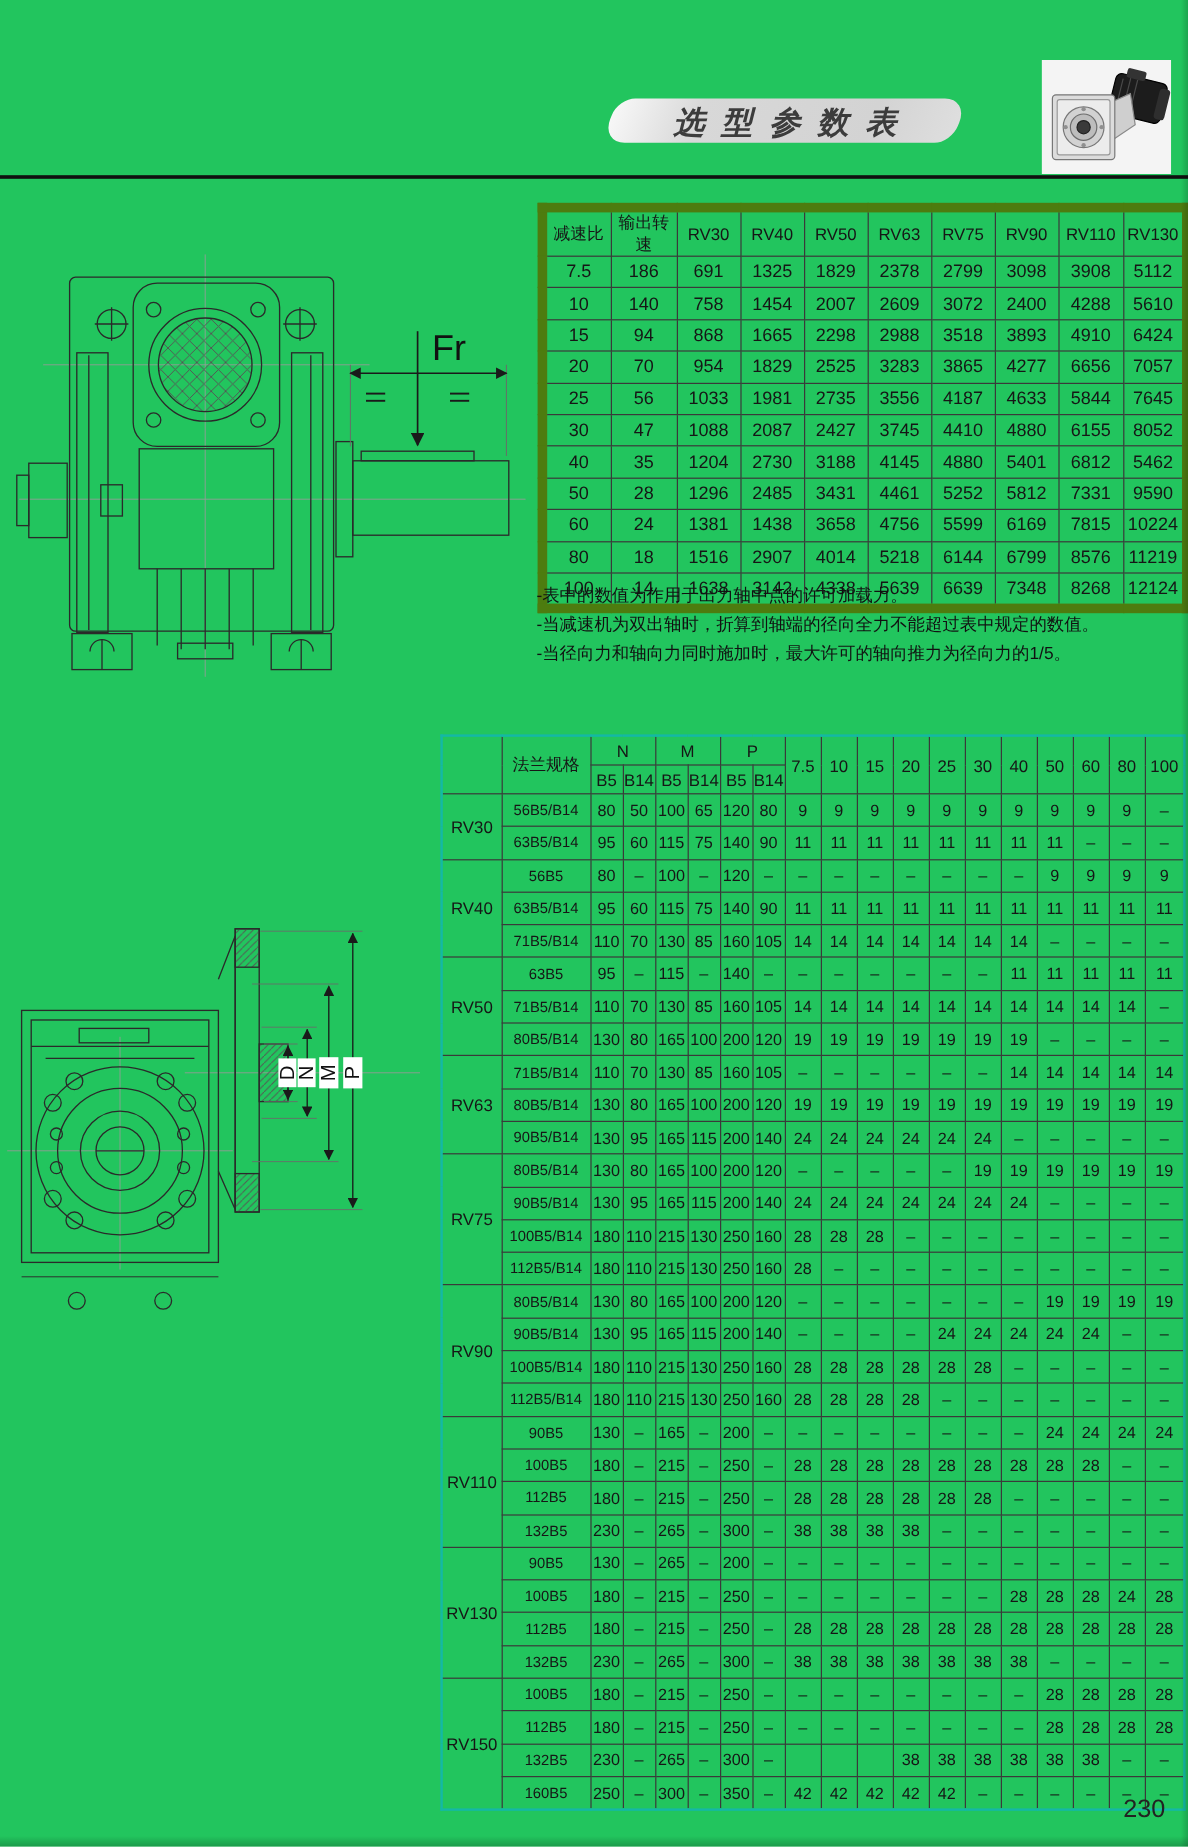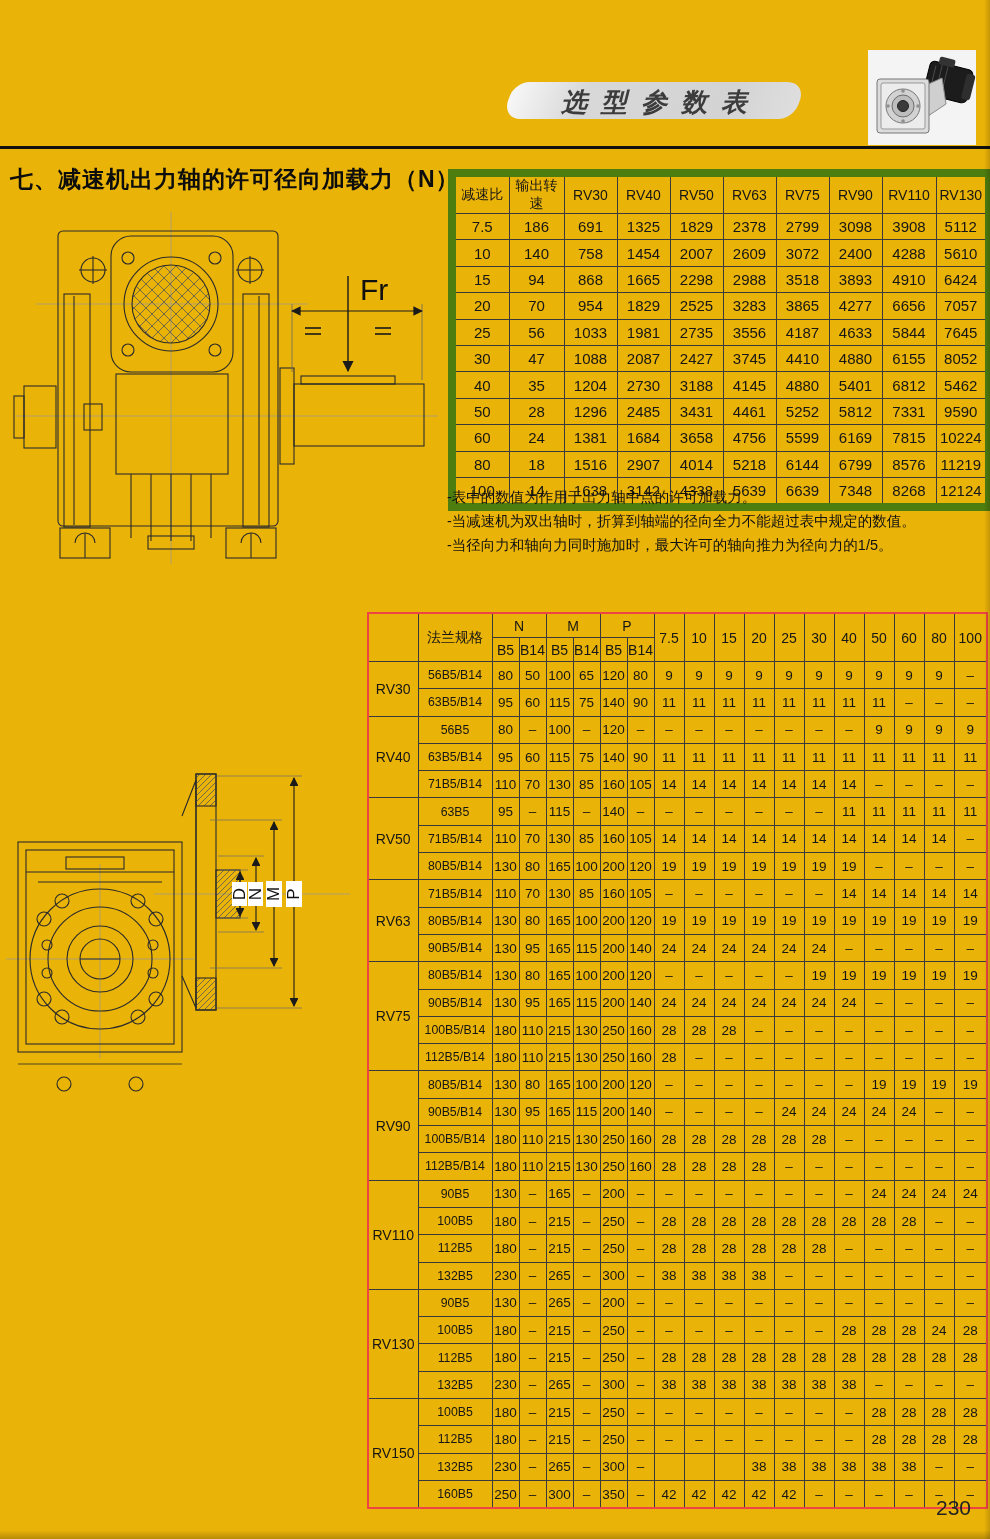--- a/index.html
+++ b/index.html
@@ -1,16 +1,16 @@
 <!DOCTYPE html>
 <html><head>
 <meta charset="utf-8">
 <style>
   html,body{margin:0;padding:0;background:#ffffff;}
-  #page{position:relative;width:990px;height:1539px;background:#eab308;overflow:hidden;
+  #page{position:relative;width:990px;height:1539px;background:#22c55e;overflow:hidden;
         font-family:"Liberation Sans","DejaVu Sans",sans-serif;color:#111;}
   
   .band{position:absolute;left:508px;top:82px;width:292px;height:37px;
         background:linear-gradient(90deg,#f7f7f7,#d8d8d8 25%,#d3d3d3 75%,#dedede);
         border-radius:14px 20px 14px 20px;transform:skewX(-22deg);}
   .band-text{position:absolute;left:508px;top:84px;width:292px;height:37px;display:flex;
         align-items:center;justify-content:center;font-size:26px;font-style:italic;font-weight:700;
         letter-spacing:14px;color:#3c3c3c;text-indent:14px;}
   .photo{position:absolute;left:868px;top:50px;}
   .hrule{position:absolute;left:0;top:146px;width:990px;height:3px;background:#101010;}
@@ -21,21 +21,21 @@
   #t1wrap{position:absolute;left:448px;top:169px;}
   table{border-collapse:collapse;table-layout:fixed;}
   #t1{width:537px;border:8px solid #4d7c0f;}
   #t1 th,#t1 td{border:1px solid #3a3a3a;text-align:center;vertical-align:middle;
         padding:0;height:25.4px;font-size:15px;font-weight:400;color:#161616;}
   #t1 thead th{font-size:14px;}
   
   .notes{position:absolute;left:447px;top:485px;width:545px;font-size:14.5px;line-height:24px;color:#111;}
   
   #t2wrap{position:absolute;left:367px;top:612px;}
-  #t2{width:619px;border:2px solid #ef4444;}
+  #t2{width:619px;border:2px solid #14b8a6;}
   #t2 th,#t2 td{border:1px solid #3a3a3a;text-align:center;vertical-align:middle;
         padding:0;height:26.3px;font-size:13.5px;font-weight:400;color:#161616;}
   #t2 thead th{height:23px;font-size:14px;}
   #t2 td.flange-cell{font-size:12.3px;}
   #t2 th.model-cell{font-size:14px;}
   #t2 tr.gs td,#t2 tr.gs th{border-top:1.6px solid #222;}
   
   .diag{position:absolute;}
   #d1{left:8px;top:206px;}
   #d2{left:4px;top:754px;}
@@ -73,21 +73,20 @@
       <circle cx="35" cy="56" r="5.5" fill="#3a3a3a" stroke="#222"></circle>
       <circle cx="35" cy="41" r="1.8" fill="#8f8f8f"></circle>
         <circle cx="35" cy="71" r="1.8" fill="#8f8f8f"></circle>
       <circle cx="20" cy="56" r="1.8" fill="#8f8f8f"></circle>
         <circle cx="50" cy="56" r="1.8" fill="#8f8f8f"></circle>
     </g>
   </svg>
 
   <div class="hrule"></div>
 
-  <div id="h7" class="sec-heading">七、减速机出力轴的许可径向加载力（N）</div>
 
   <div id="t1wrap">
     <table id="t1">
       <colgroup>
         <col style="width:57px">
           <col style="width:55px">
           <col style="width:53px">
           <col style="width:53px">
         <col style="width:53px">
           <col style="width:53px">
@@ -204,21 +203,21 @@
             <td>4461</td>
             <td>5252</td>
             <td>5812</td>
             <td>7331</td>
             <td>9590</td>
           </tr>
           <tr>
             <td>60</td>
             <td>24</td>
             <td>1381</td>
-            <td>1684</td>
+            <td>1438</td>
             <td>3658</td>
             <td>4756</td>
             <td>5599</td>
             <td>6169</td>
             <td>7815</td>
             <td>10224</td>
           </tr>
           <tr>
             <td>80</td>
             <td>18</td>

